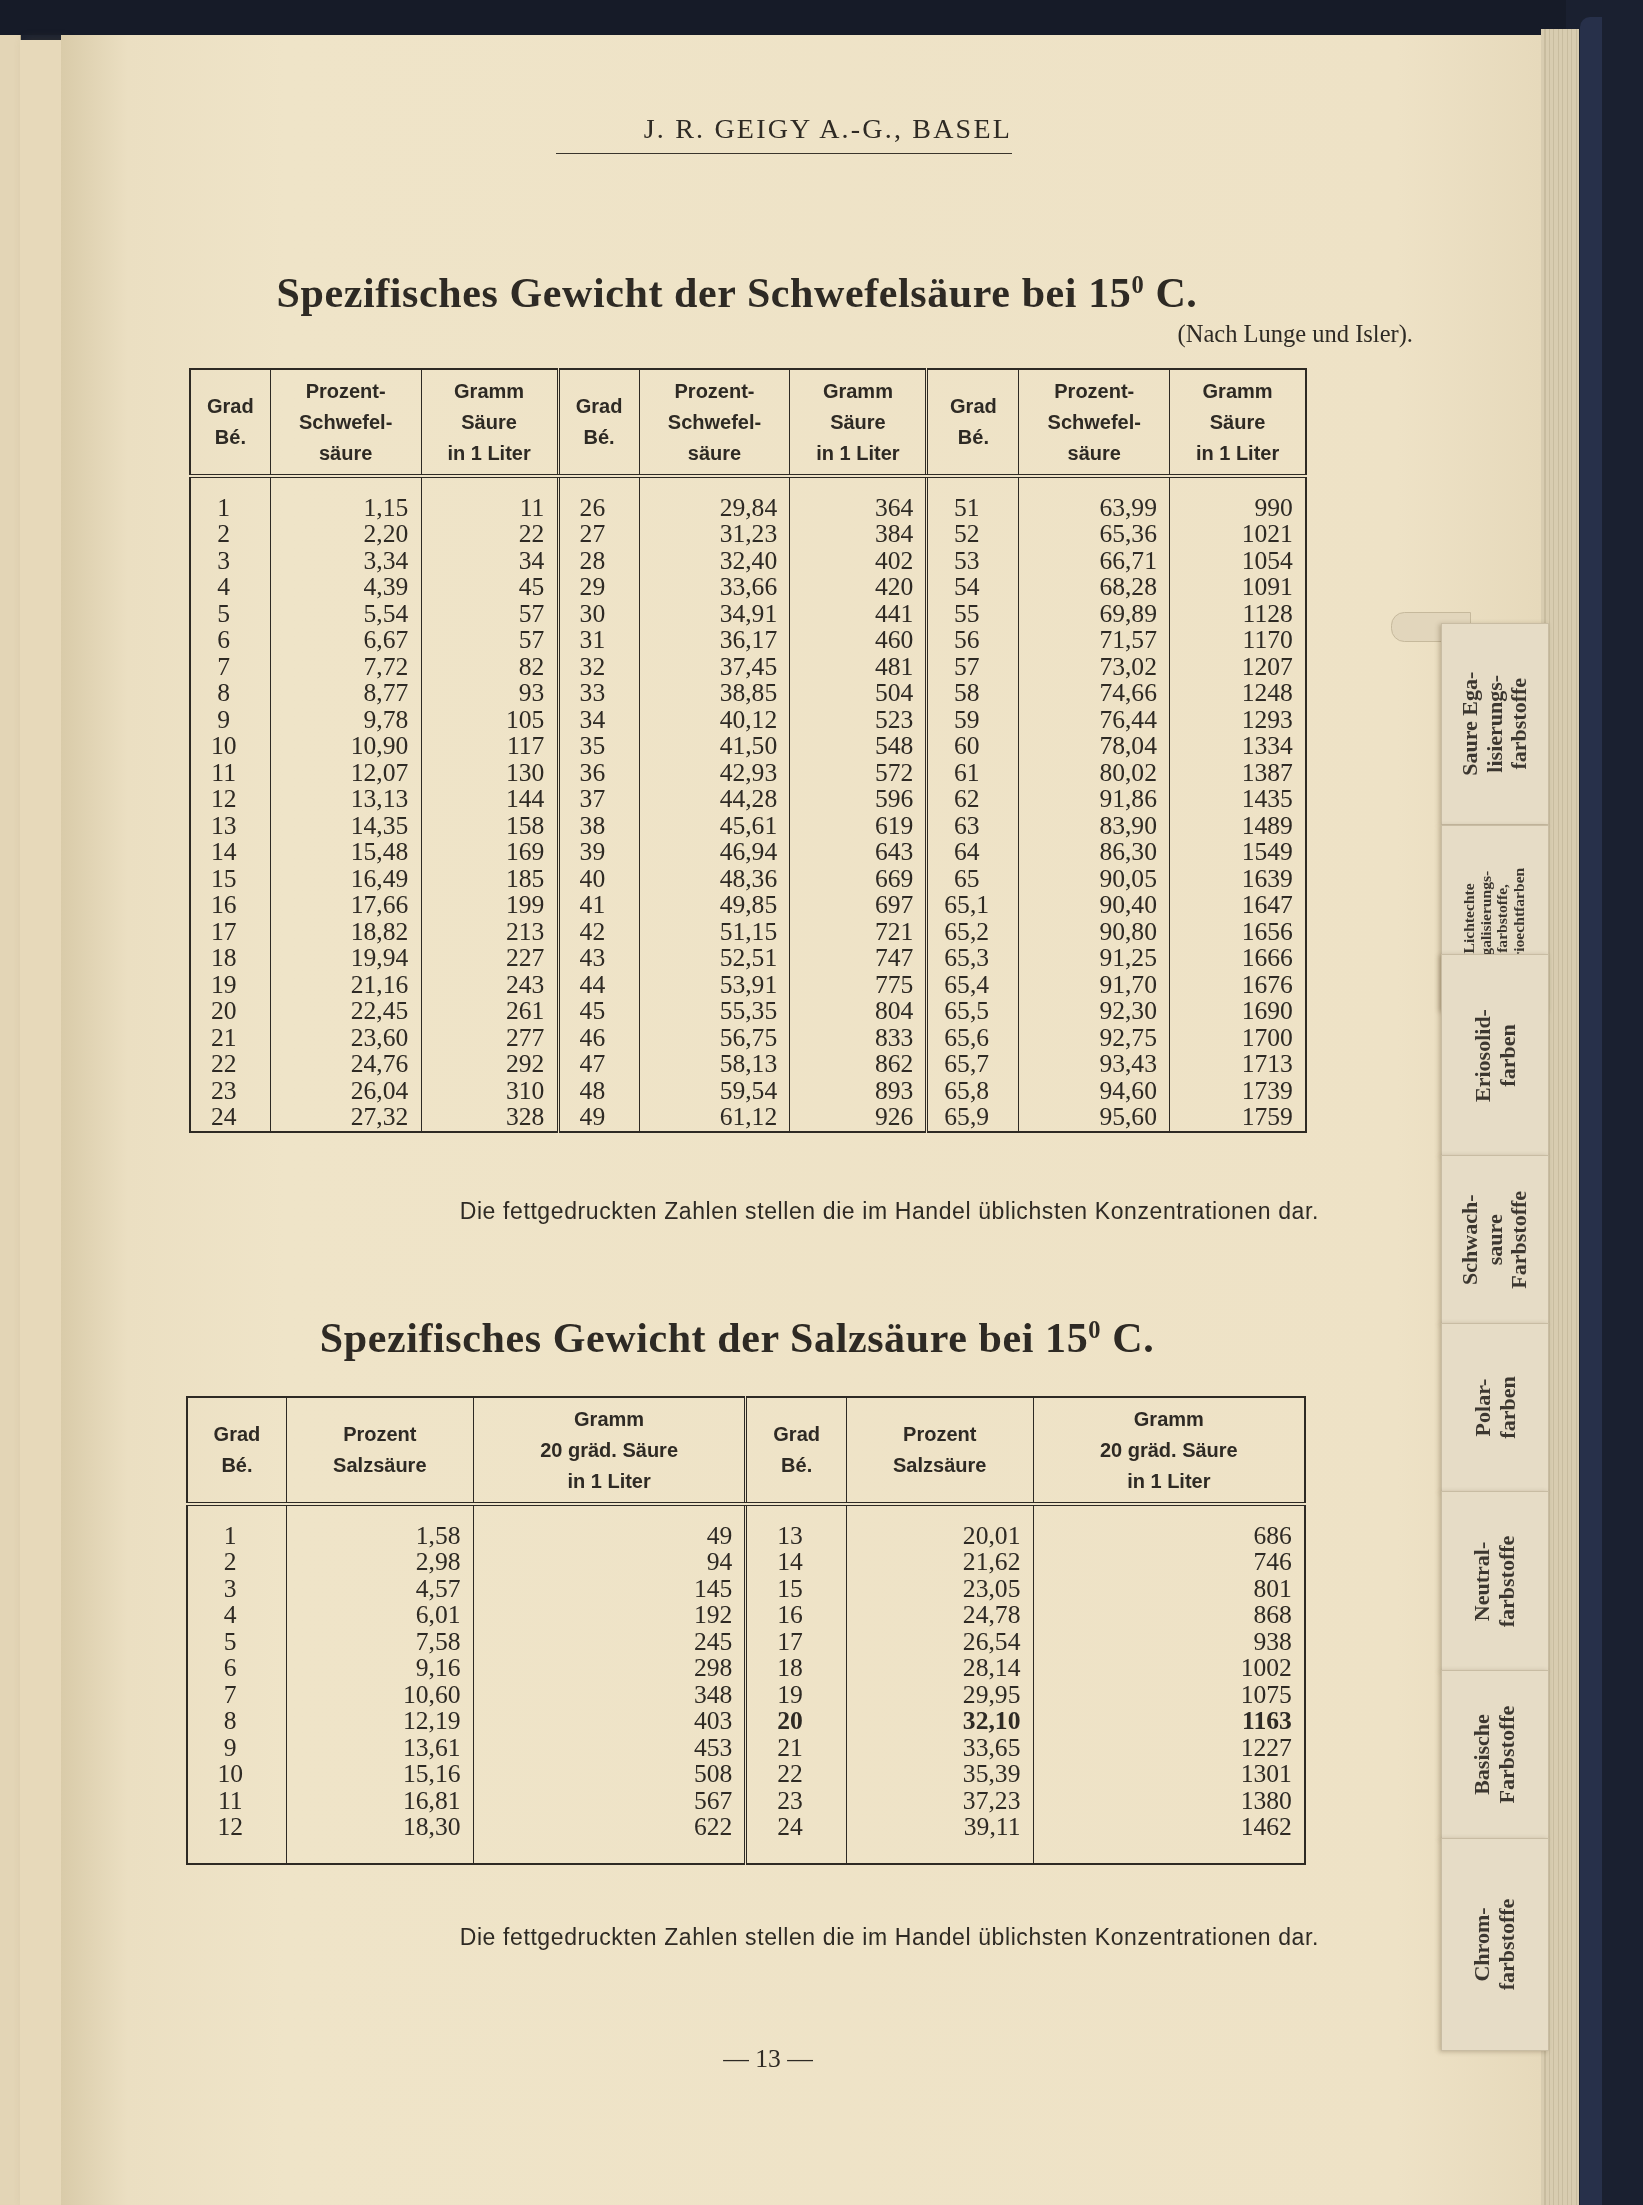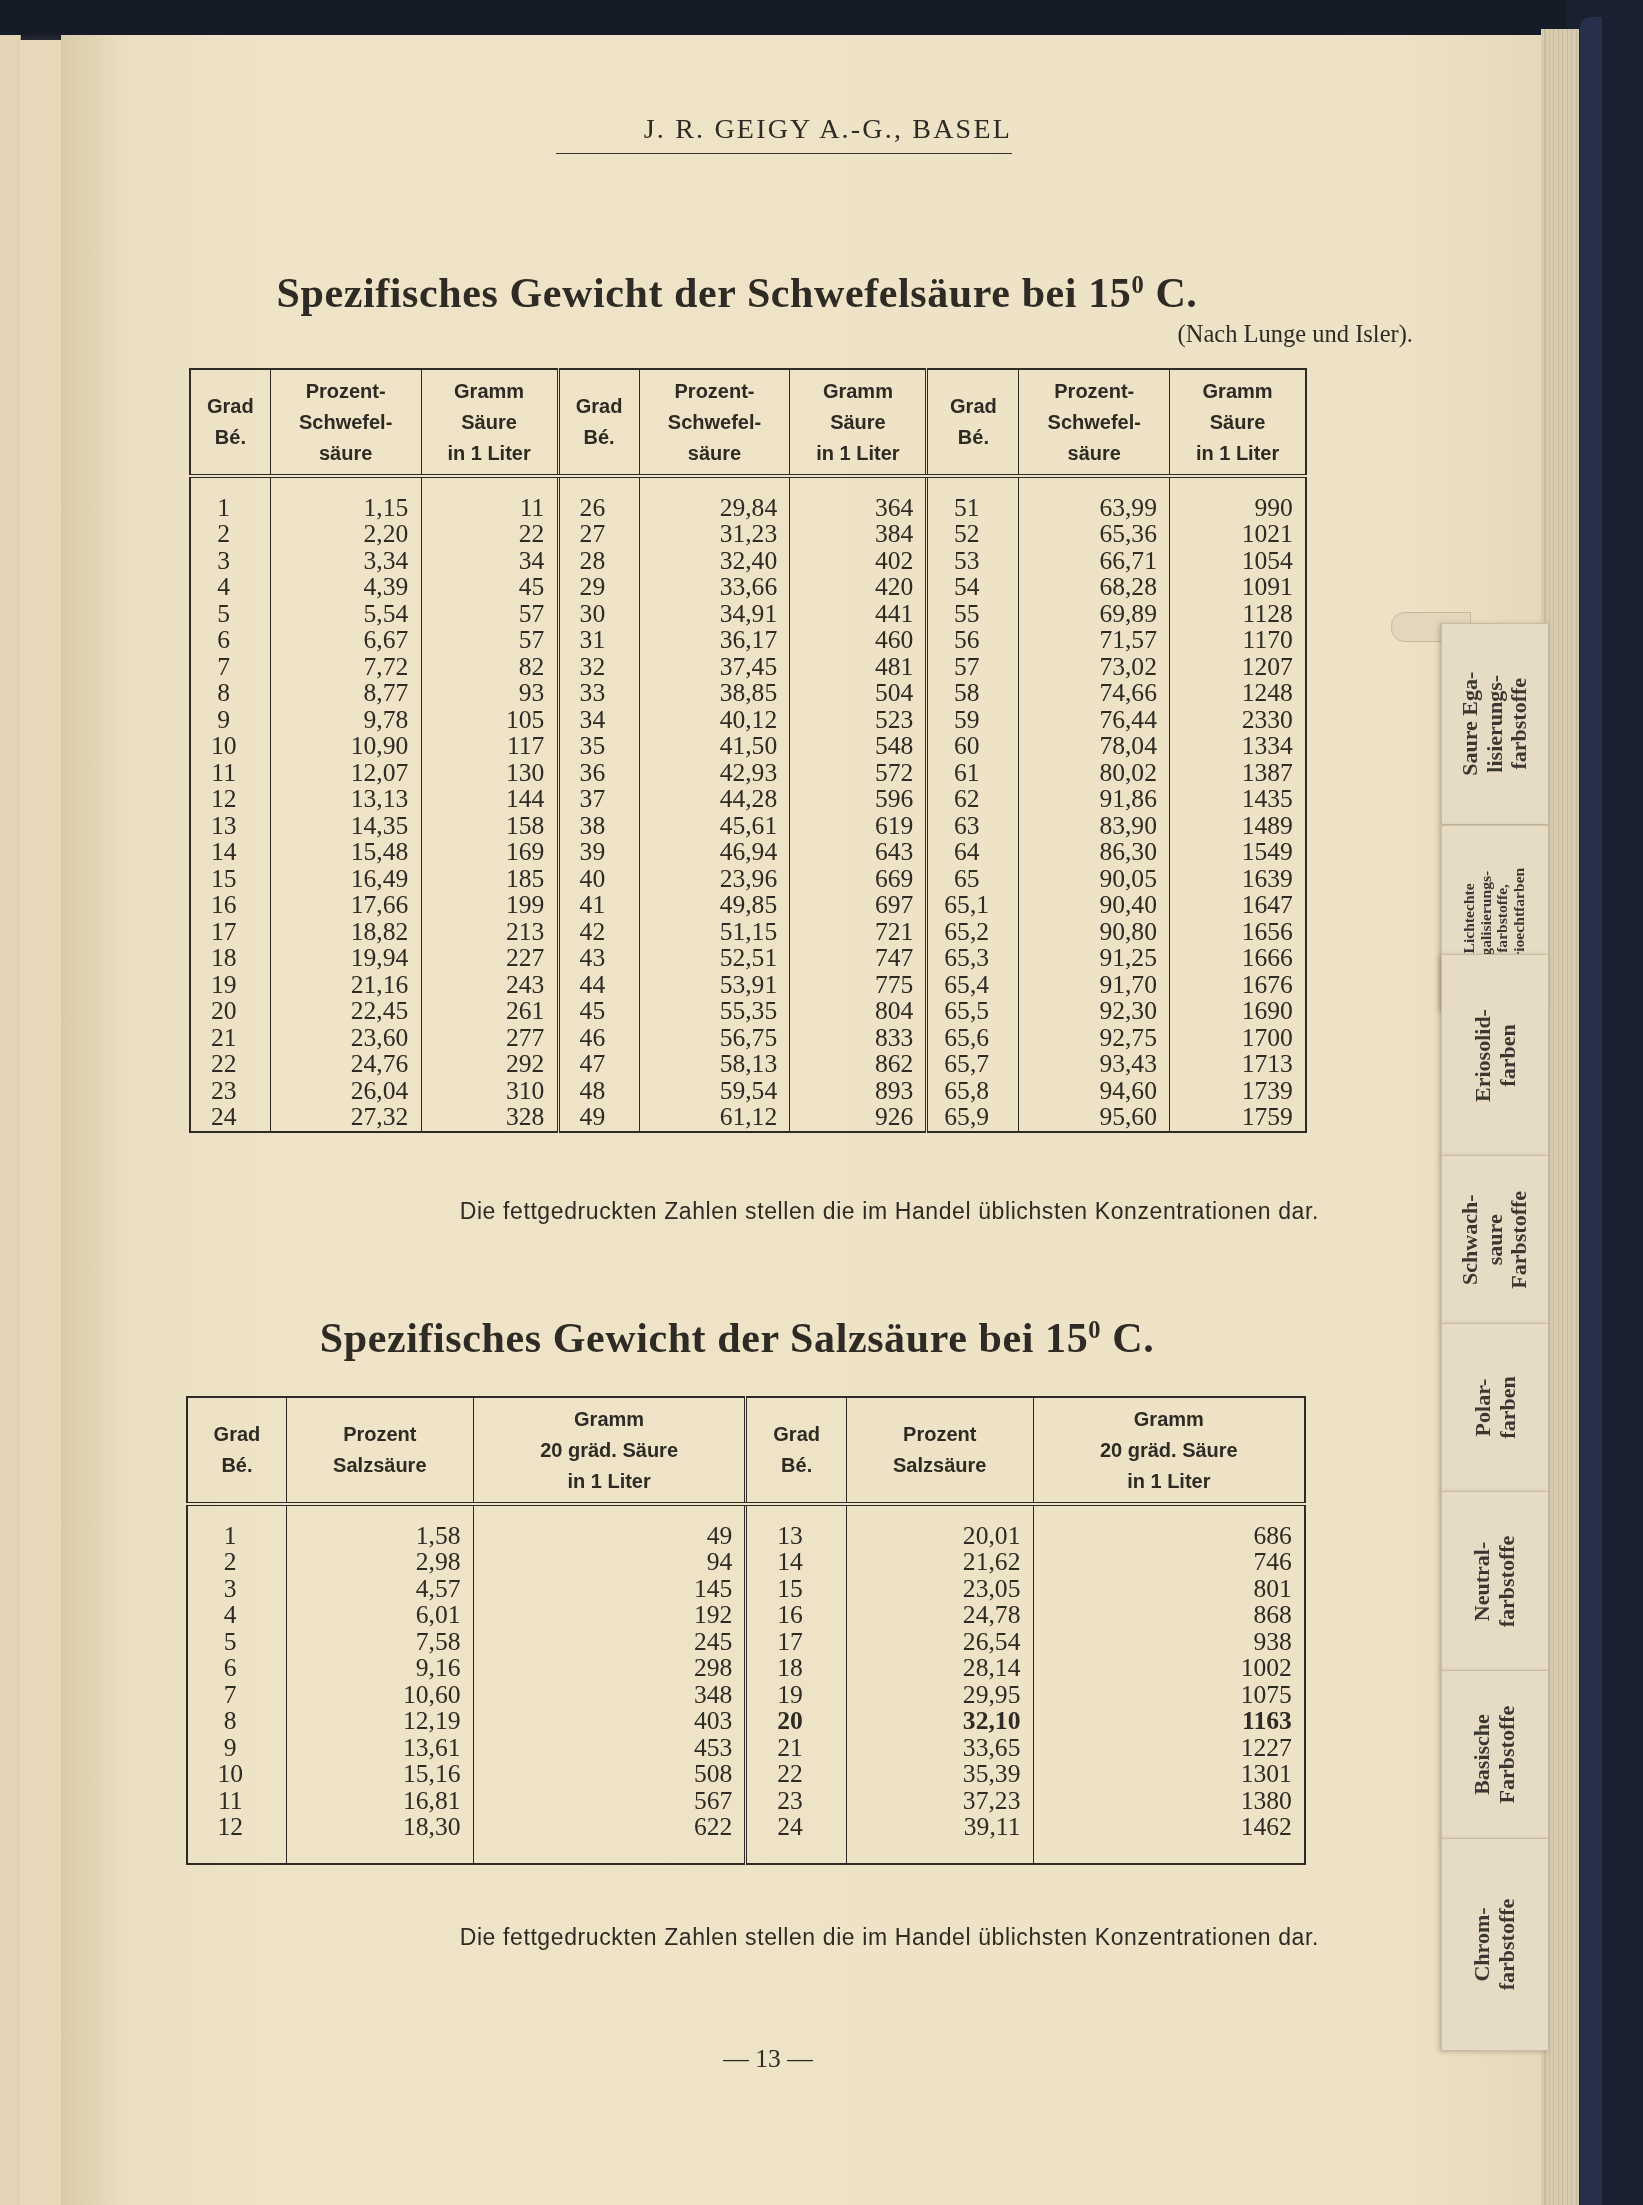--- a/index.html
+++ b/index.html
@@ -193,21 +193,21 @@
         </tr>
         <tr>
           <td class="c-grad" style="border-left: none;">9</td>
           <td class="">9,78</td>
           <td class="">105</td>
           <td class="c-grad grp">34</td>
           <td class="">40,12</td>
           <td class="">523</td>
           <td class="c-grad grp">59</td>
           <td class="">76,44</td>
-          <td class="">2330</td>
+          <td class="">1293</td>
         </tr>
         <tr>
           <td class="c-grad" style="border-left: none;">10</td>
           <td class="">10,90</td>
           <td class="">117</td>
           <td class="c-grad grp">35</td>
           <td class="">41,50</td>
           <td class="">548</td>
           <td class="c-grad grp">60</td>
           <td class="">78,04</td>
@@ -255,21 +255,21 @@
           <td class="">643</td>
           <td class="c-grad grp">64</td>
           <td class="">86,30</td>
           <td class="">1549</td>
         </tr>
         <tr>
           <td class="c-grad" style="border-left: none;">15</td>
           <td class="">16,49</td>
           <td class="">185</td>
           <td class="c-grad grp">40</td>
-          <td class="">23,96</td>
+          <td class="">48,36</td>
           <td class="">669</td>
           <td class="c-grad grp">65</td>
           <td class="">90,05</td>
           <td class="">1639</td>
         </tr>
         <tr>
           <td class="c-grad" style="border-left: none;">16</td>
           <td class="">17,66</td>
           <td class="">199</td>
           <td class="c-grad grp">41</td>

